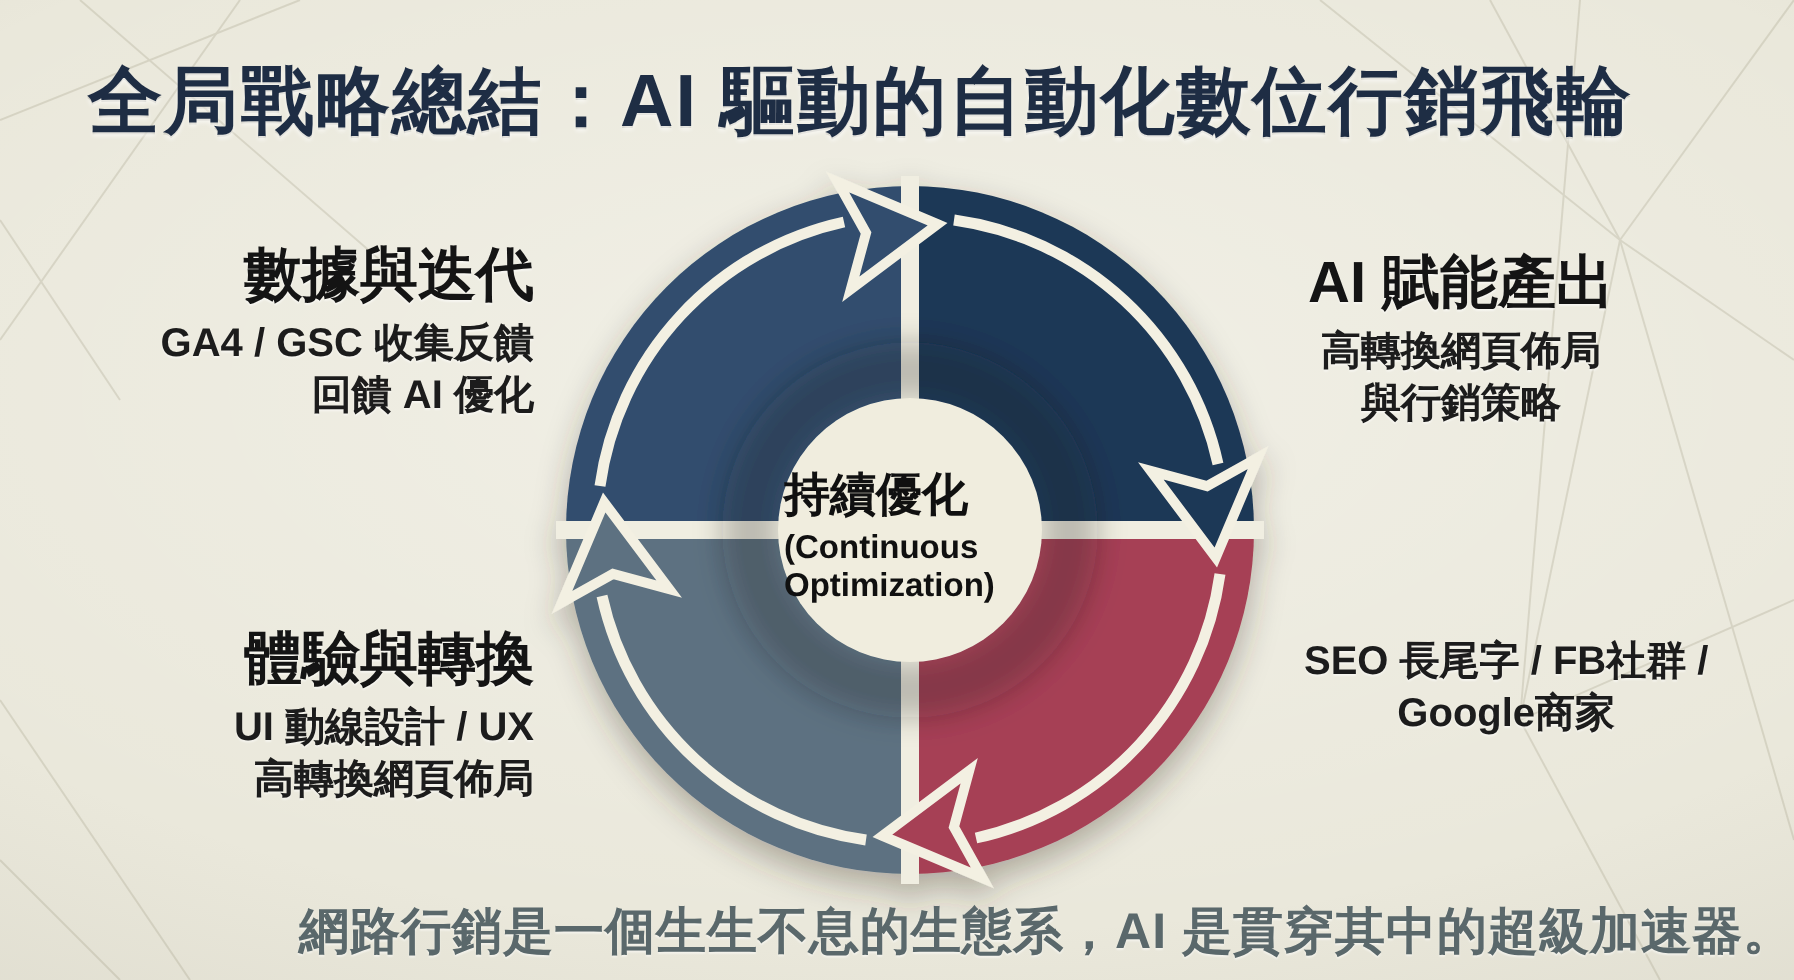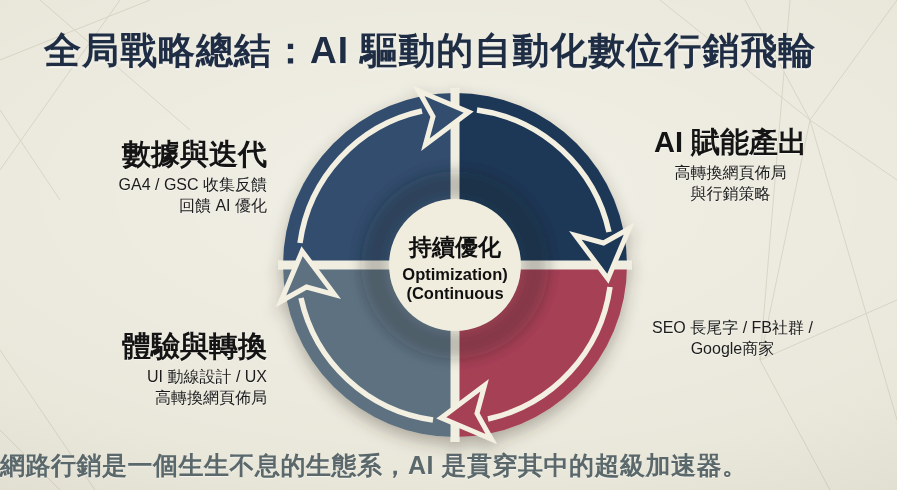--- a/index.html
+++ b/index.html
@@ -28,49 +28,49 @@
     text-shadow: 0 2px 2px rgba(255,255,255,0.6), 0 1px 0 rgba(0,0,0,0.15);
     white-space: nowrap;
   }
   .label-block { position: absolute; line-height: 1.0; }
   .label-block .heading {
     font-size: 29px; font-weight: 800; color: #141414;
     margin-bottom: 6px; white-space: nowrap;
     text-shadow: 0 1px 1px rgba(255,255,255,0.55);
   }
   .label-block .sub {
-    font-size: 16px; font-weight: 400; color: #1c1c1c;
+    font-size: 20px; font-weight: 700; color: #1c1c1c;
     line-height: 1.3; white-space: nowrap;
     text-shadow: 0 1px 1px rgba(255,255,255,0.5);
   }
-  .align-right { text-align: right; margin-top: 16px; }
+  .align-right { text-align: right; }
   .align-left  { text-align: center; margin-left: 24px; }
   .block-top-left     { right: 630px; top: 124px; }
   .block-top-right    { left: 630px;  top: 128px; }
   .block-bottom-right { left: 628px;  top: 318px; }
   .block-bottom-left  { right: 630px; top: 316px; }
   .center-label {
     position: absolute;
     left: 455px; top: 268px;
     transform: translate(-50%, -50%);
-    text-align: center;
+    text-align: left;
     width: 126px;
   }
   .center-label .center-heading {
     font-size: 23px; font-weight: 800; color: #101010;
     margin-bottom: 2px; white-space: nowrap;
   }
   .center-label .center-sub {
     font-size: 16.5px; font-weight: 700; color: #101010;
     line-height: 1.18; white-space: nowrap;
   }
   .footer-caption {
     position: absolute;
     left: 0; right: 0; bottom: 8px;
-    text-align: left;
+    text-align: right;
     font-size: 25px; font-weight: 700;
     letter-spacing: 0.5px;
     color: #5a686b;
     text-shadow: 0 1px 1px rgba(255,255,255,0.5);
     white-space: nowrap;
   }
   .mesh { stroke: #8f8a6f; stroke-width: 1; opacity: 0.22; }
   .gap-line { fill: #f0eee1; }
   .thin-arc { fill: none; stroke-width: 5.5; stroke-linecap: butt; }
   .arrowhead { stroke-width: 5; stroke-linejoin: miter; }
@@ -164,19 +164,19 @@
   </div>
 
   <div class="label-block align-right block-bottom-left">
     <div class="heading">體驗與轉換</div>
     <div class="sub">UI 動線設計 / UX</div>
     <div class="sub">高轉換網頁佈局</div>
   </div>
 
   <div class="center-label">
     <div class="center-heading">持續優化</div>
+    <div class="center-sub">(Continuous</div>
     <div class="center-sub">Optimization)</div>
-    <div class="center-sub">(Continuous</div>
   </div>
 
   <div class="footer-caption">網路行銷是一個生生不息的生態系，AI 是貫穿其中的超級加速器。</div>
 
 </div>
 
 </body></html>

